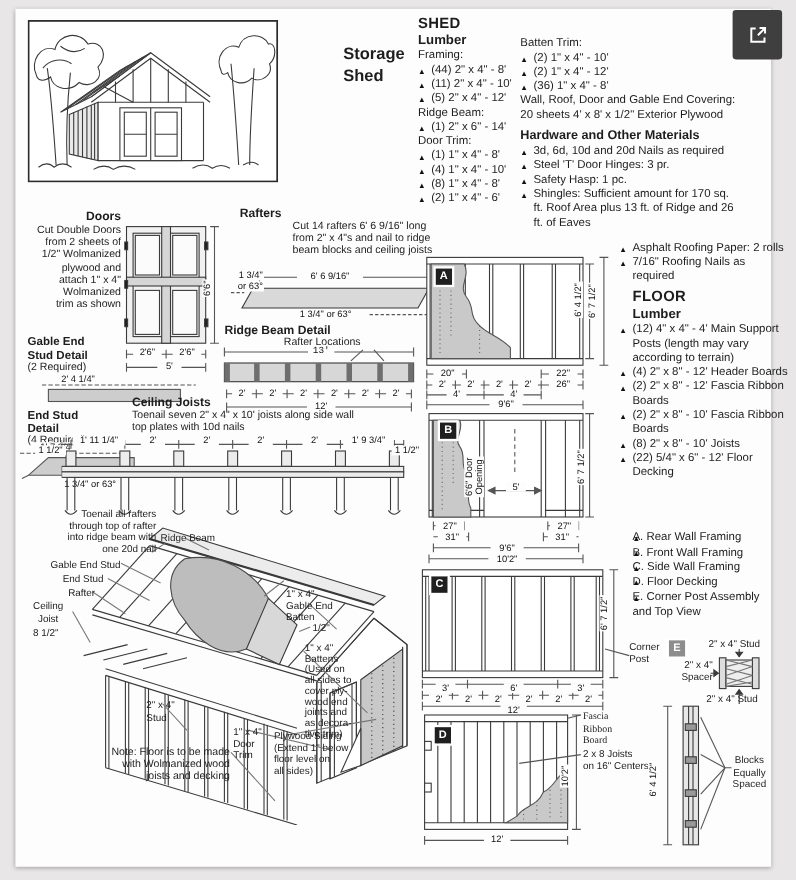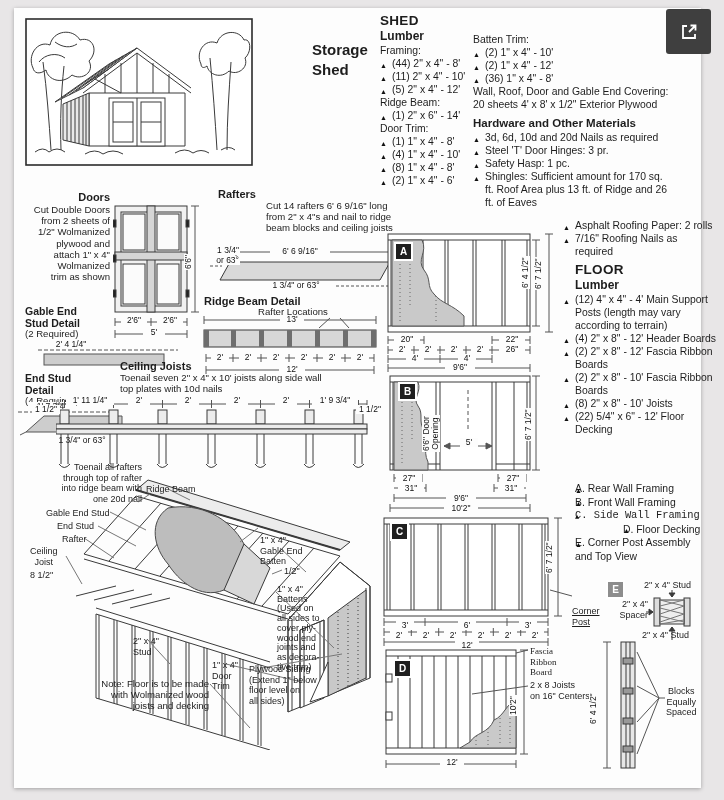--- a/index.html
+++ b/index.html
@@ -159,22 +159,22 @@
         <li>(8) 2" x 8" - 10' Joists</li>
         <li>(22) 5/4" x 6" - 12' Floor Decking</li>
       </ul>
   </div>
 
   <div class="t" style="left:575px;top:482px;width:145px;line-height:13.6px;">
     <ul class="list" style="list-style:none;">
 
     <li class="pre" style="padding-left:0;">A. Rear Wall Framing</li>
         <li class="pre" style="padding-left:0;">B. Front Wall Framing</li>
-        <li class="pre" style="padding-left:0;font-family:Liberation Mono, monospace;">C. Side Wall Framing</li>
-        <li class="pre" style="padding-left:0;margin-left:48px;">D. Floor Decking</li>
+        <li class="pre" style="padding-left:0;">C. Side Wall Framing</li>
+        <li class="pre" style="padding-left:0;">D. Floor Decking</li>
         <li class="pre" style="padding-left:0;">E. Corner Post Assembly
 and Top View</li>
       </ul>
   </div>
 
   <div class="t b right" style="left:25px;top:191px;width:85px;font-size:11px;">Doors</div>
   <div class="t sm right pre" style="left:10px;top:204px;width:100px;line-height:11.2px;font-size:9.6px;">Cut Double Doors
 from 2 sheets of
 1/2" Wolmanized
 plywood and
@@ -282,21 +282,21 @@
         <line x1="61" y1="40" x2="61" y2="48"></line>
       <line x1="89" y1="40" x2="89" y2="48"></line>
         <line x1="117" y1="40" x2="117" y2="48"></line>
         <line x1="145" y1="40" x2="145" y2="48"></line>
       <line x1="174" y1="40" x2="174" y2="48"></line>
       <line x1="6" y1="56" x2="174" y2="56"></line>
         <line x1="6" y1="52" x2="6" y2="60"></line>
         <line x1="174" y1="52" x2="174" y2="60"></line>
     </g>
   </svg>
-  <span class="dim" style="left:280px;top:315px;width:22px;">13'</span>
+  <span class="dim" style="left:280px;top:315px;width:22px;font-family:Liberation Mono, monospace;">13'</span>
   <span class="dim" style="left:211px;top:353px;width:16px;">2'</span>
   <span class="dim" style="left:239px;top:353px;width:16px;">2'</span>
   <span class="dim" style="left:267px;top:353px;width:16px;">2'</span>
   <span class="dim" style="left:295px;top:353px;width:16px;">2'</span>
   <span class="dim" style="left:323px;top:353px;width:16px;">2'</span>
   <span class="dim" style="left:351px;top:353px;width:16px;">2'</span>
   <span class="dim" style="left:279px;top:365px;width:24px;">12'</span>
 
   <div class="t b" style="left:120px;top:360px;font-size:11px;">Ceiling Joists</div>
   <div class="t sm pre" style="left:120px;top:372px;width:270px;line-height:11px;font-size:9.6px;">Toenail seven 2" x 4" x 10' joists along side wall
@@ -638,21 +638,21 @@
   <span class="dim" style="left:458px;top:621px;width:16px;">6'</span>
   <span class="dim" style="left:519px;top:621px;width:16px;">3'</span>
   <span class="dim" style="left:390px;top:631px;width:16px;">2'</span>
   <span class="dim" style="left:417px;top:631px;width:16px;">2'</span>
   <span class="dim" style="left:444px;top:631px;width:16px;">2'</span>
   <span class="dim" style="left:472px;top:631px;width:16px;">2'</span>
   <span class="dim" style="left:499px;top:631px;width:16px;">2'</span>
   <span class="dim" style="left:526px;top:631px;width:16px;">2'</span>
   <span class="dim" style="left:455px;top:641px;width:22px;">12'</span>
   <span class="dim rot" style="left:554px;top:565px;">6' 7 1/2"</span>
-  <div class="t sm pre" style="left:572px;top:606px;text-decoration:underline;">Corner
+  <div class="t sm pre" style="left:572px;top:583px;">Corner
 Post</div>
 
   <svg class="abs" style="left:376px;top:644px" width="204" height="128">
     <g stroke="#3a3a3a" fill="none" stroke-width="1">
       <rect x="10" y="6" width="130" height="104" fill="#fff"></rect>
       <line x1="10" y1="12" x2="140" y2="12"></line>
         <line x1="10" y1="104" x2="140" y2="104"></line>
       <line x1="22" y1="12" x2="22" y2="104"></line>
         <line x1="34" y1="12" x2="34" y2="104"></line>
         <line x1="46" y1="12" x2="46" y2="104"></line>

